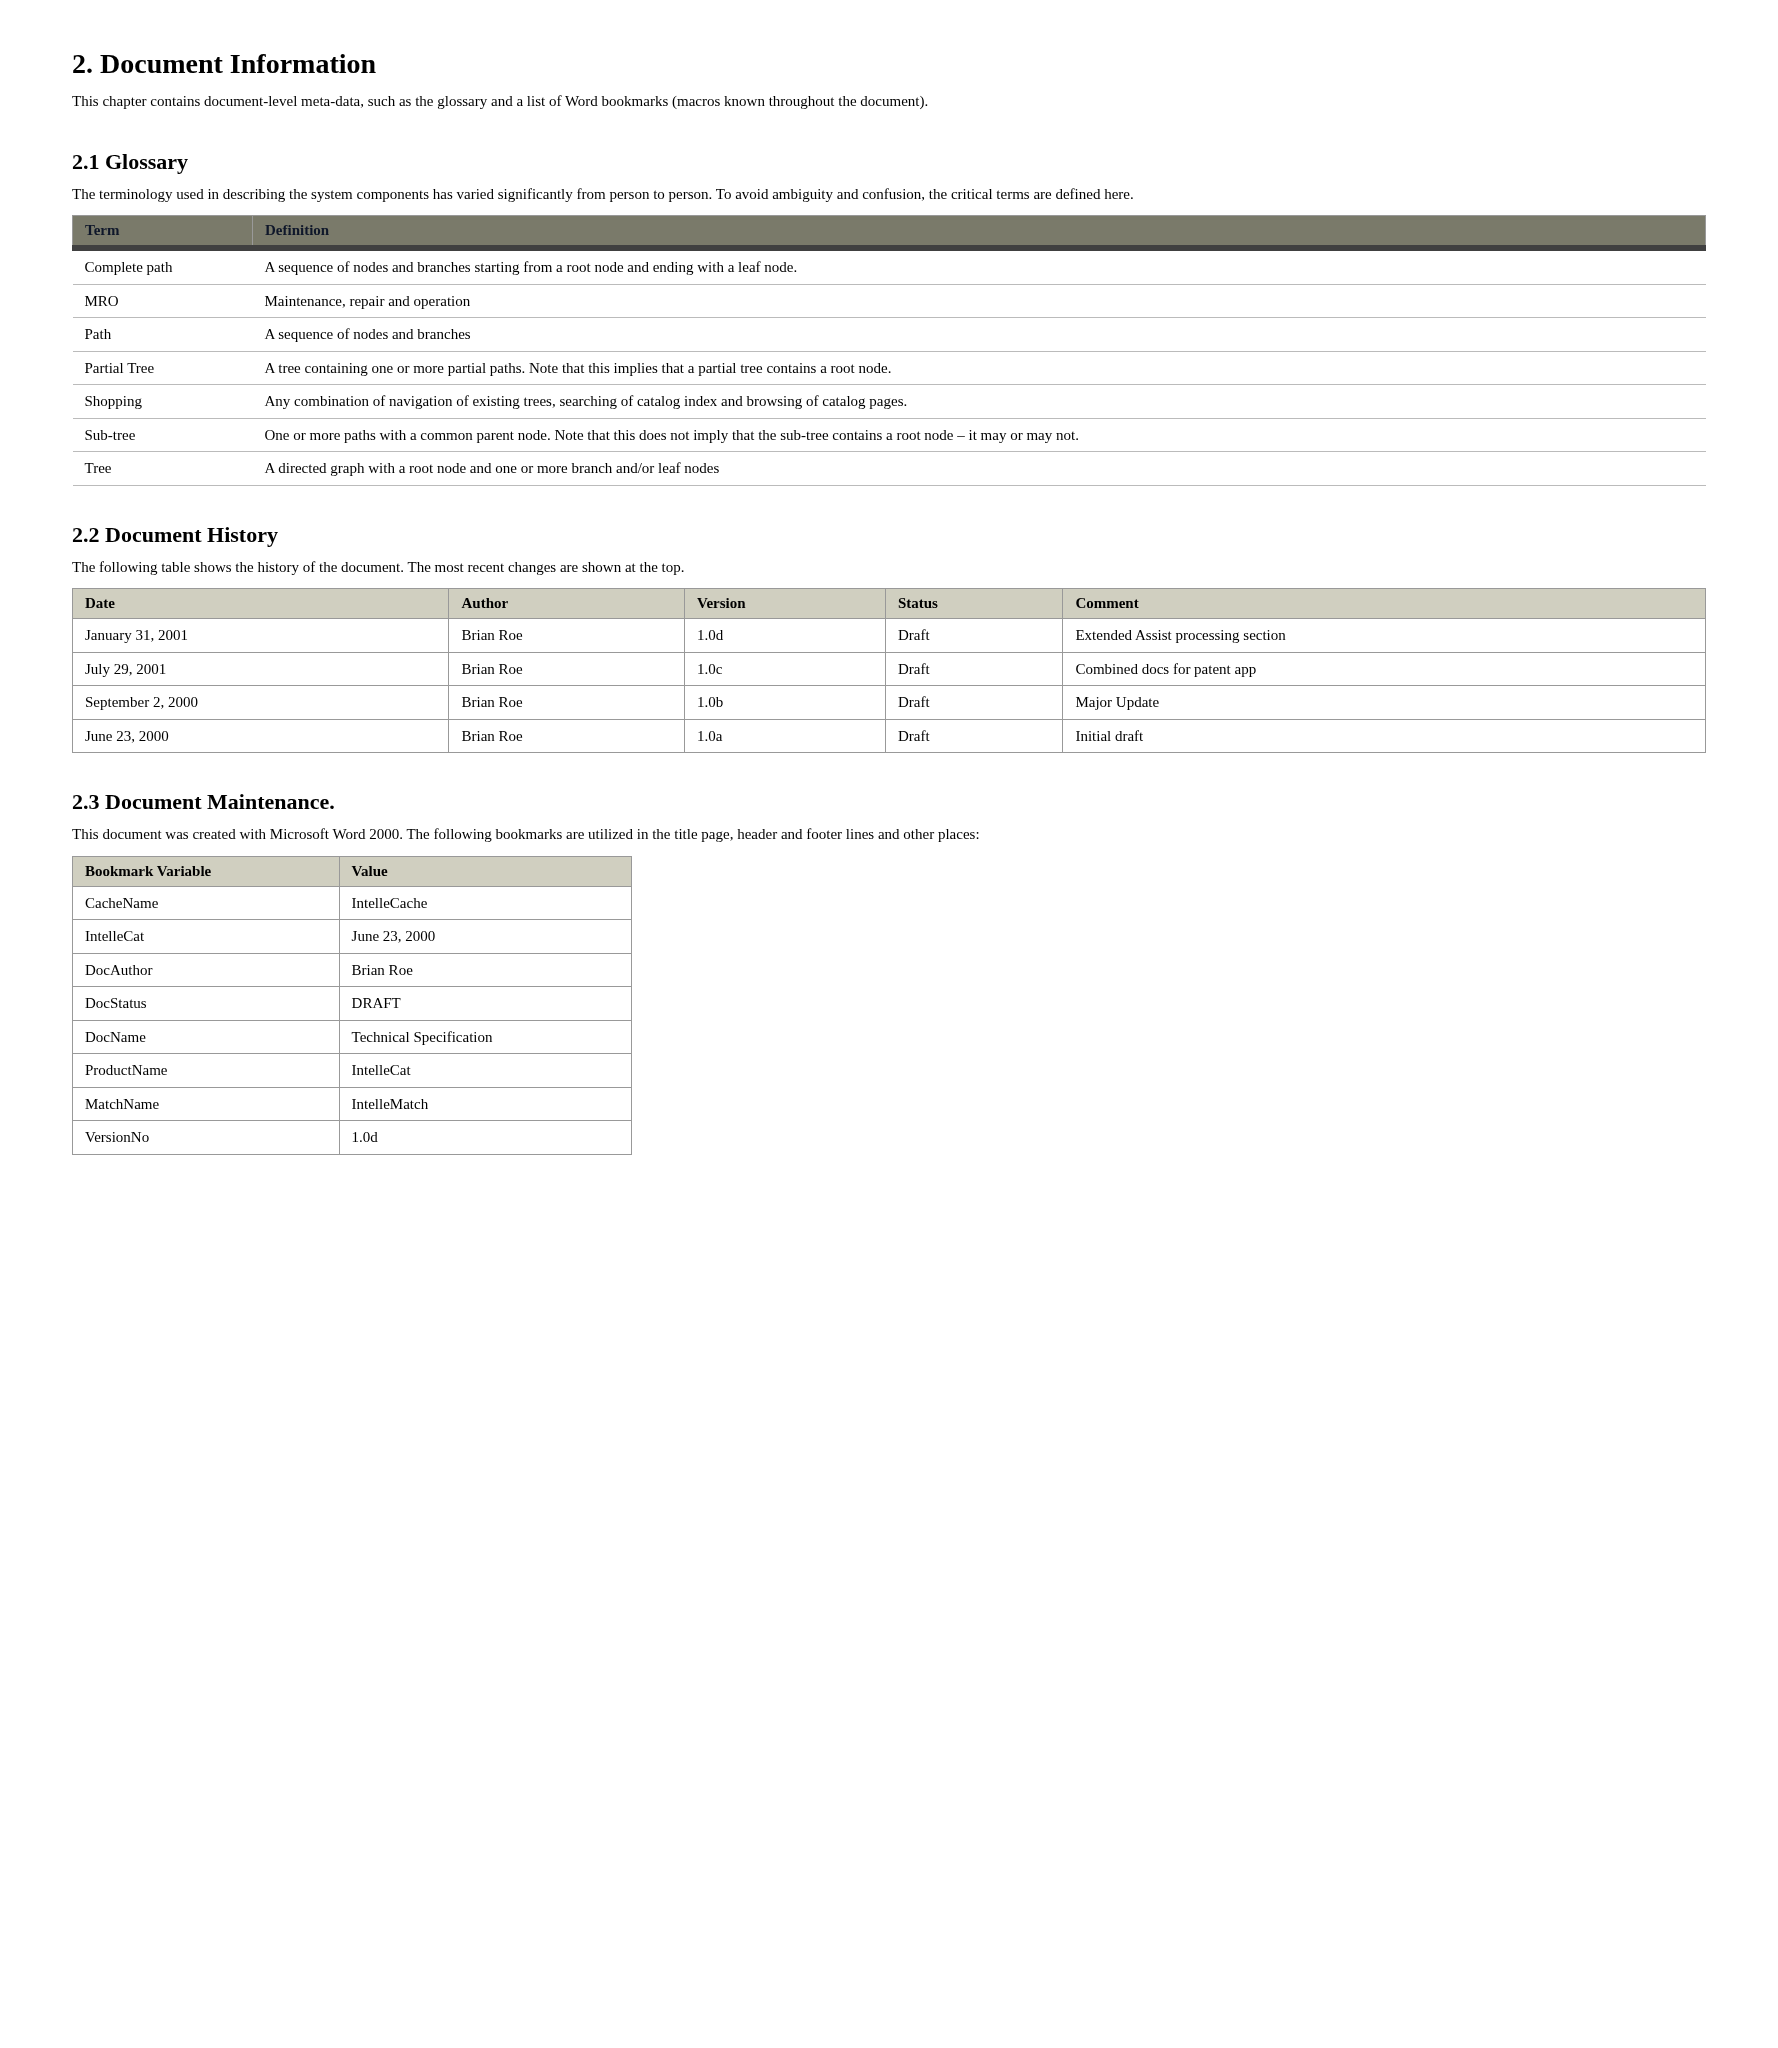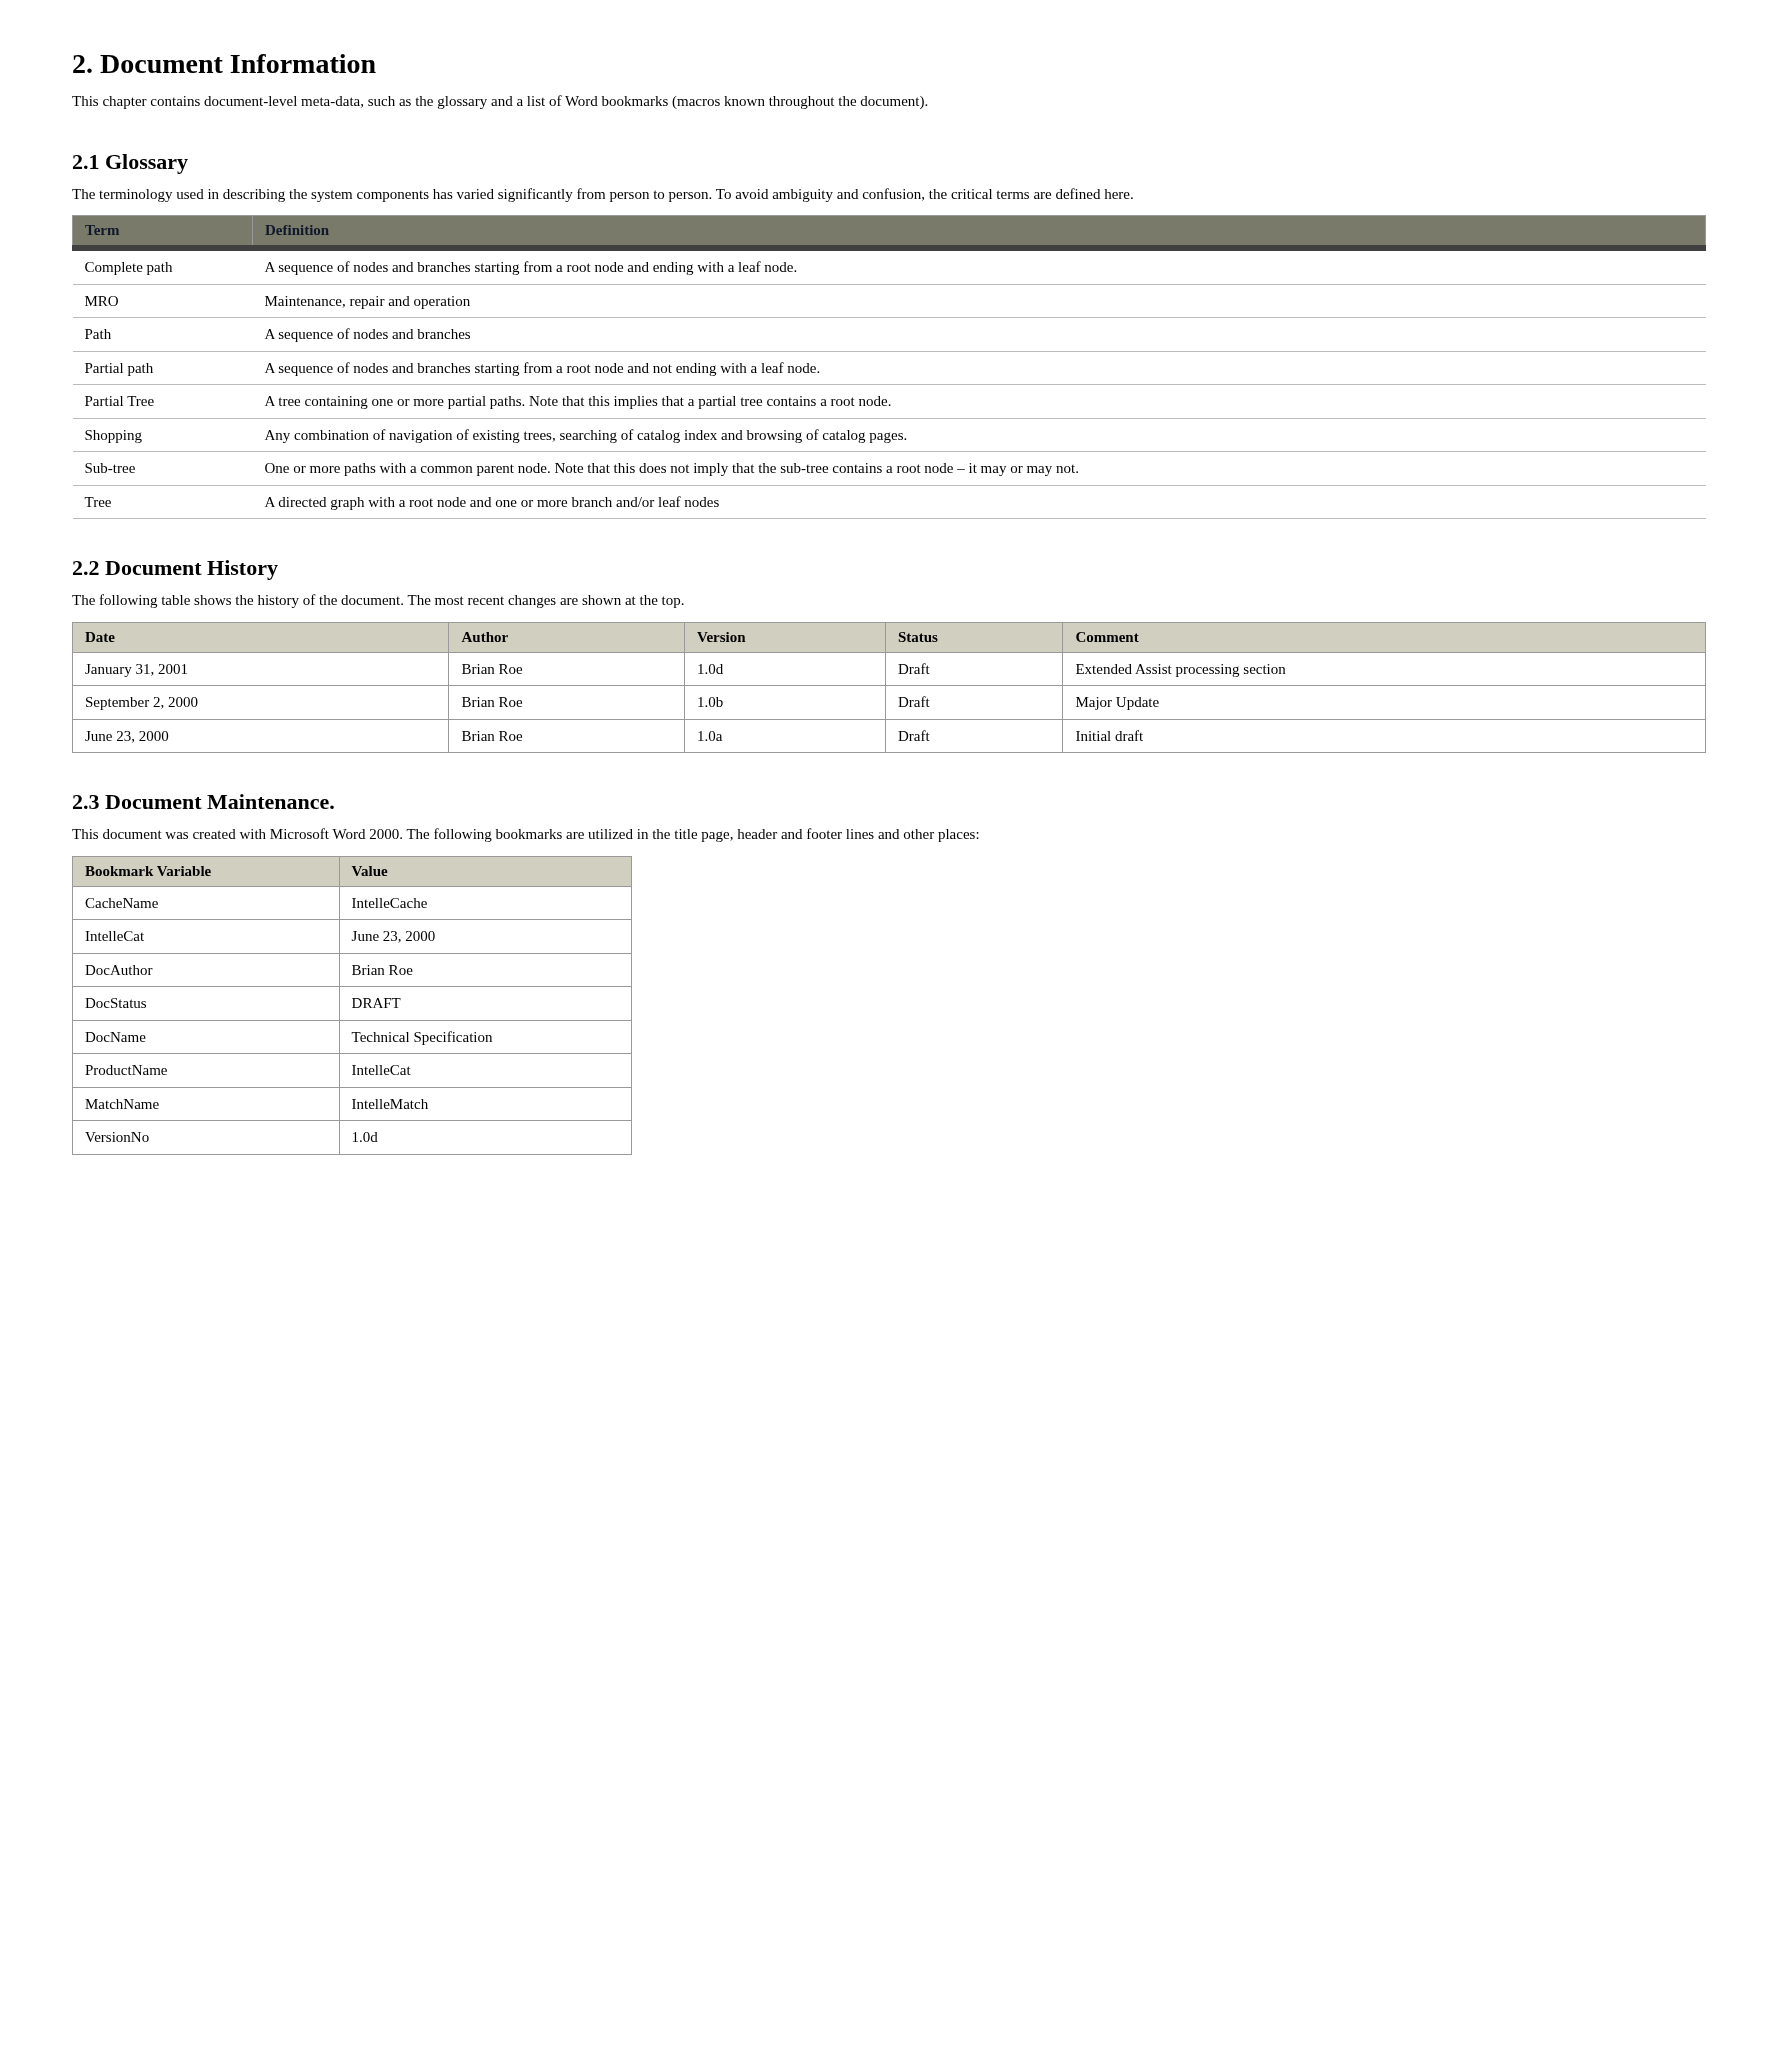--- a/index.html
+++ b/index.html
@@ -116,24 +116,20 @@
         <td>Complete path</td>
         <td>A sequence of nodes and branches starting from a root node and ending with a leaf node.</td>
       </tr>
       <tr>
         <td>MRO</td>
         <td>Maintenance, repair and operation</td>
       </tr>
       <tr>
         <td>Path</td>
         <td>A sequence of nodes and branches</td>
-      </tr>
-      <tr>
-        <td>Partial path</td>
-        <td>A sequence of nodes and branches starting from a root node and not ending with a leaf node.</td>
       </tr>
       <tr>
         <td>Partial Tree</td>
         <td>A tree containing one or more partial paths.  Note that this implies that a partial tree contains a root node.</td>
       </tr>
       <tr>
         <td>Shopping</td>
         <td>Any combination of navigation of existing trees, searching of catalog index and browsing of catalog pages.</td>
       </tr>
       <tr>
@@ -162,20 +158,27 @@
   </thead>
   <tbody id="history-tbody">
   <tr>
         <td>January 31, 2001</td>
         <td>Brian Roe</td>
         <td>1.0d</td>
         <td>Draft</td>
         <td>Extended Assist processing section</td>
       </tr>
       <tr>
+        <td>July 29, 2001</td>
+        <td>Brian Roe</td>
+        <td>1.0c</td>
+        <td>Draft</td>
+        <td>Combined docs for patent app</td>
+      </tr>
+      <tr>
         <td>September 2, 2000</td>
         <td>Brian Roe</td>
         <td>1.0b</td>
         <td>Draft</td>
         <td>Major Update</td>
       </tr>
       <tr>
         <td>June 23, 2000</td>
         <td>Brian Roe</td>
         <td>1.0a</td>

